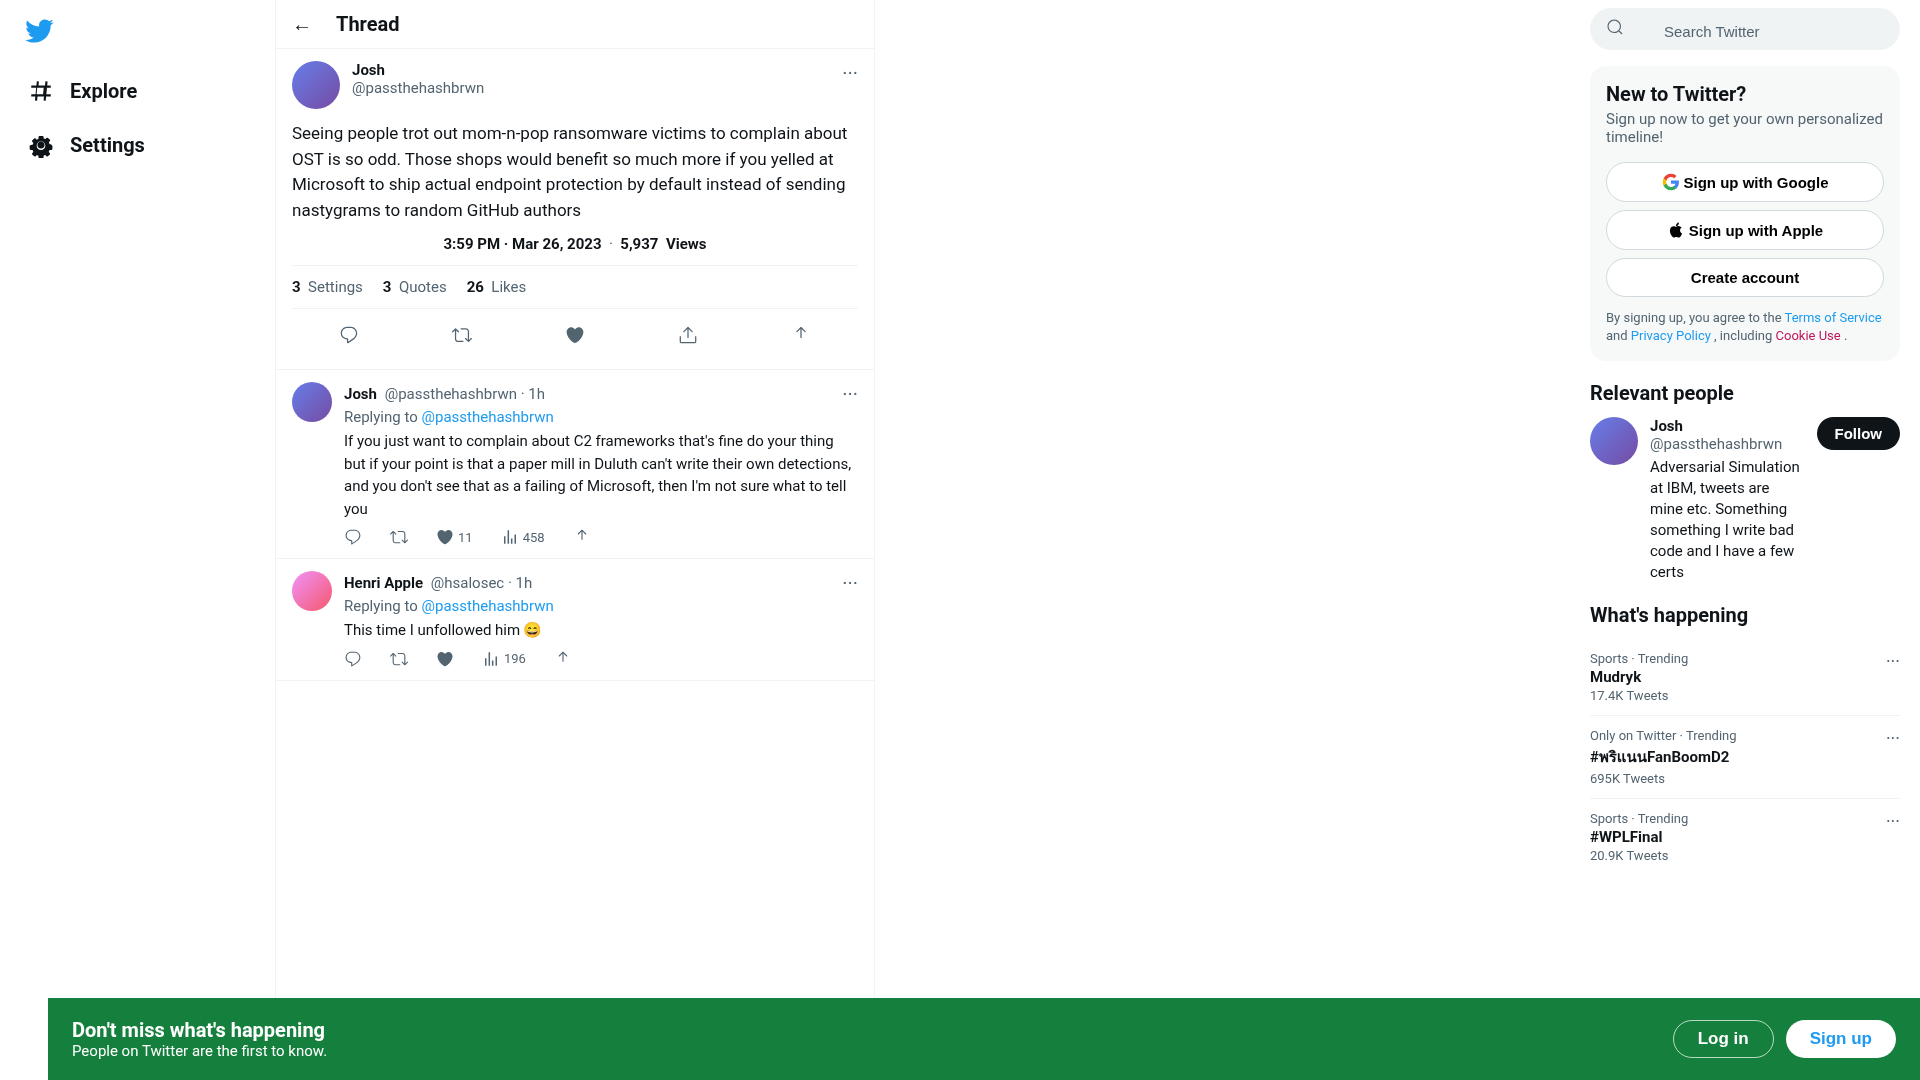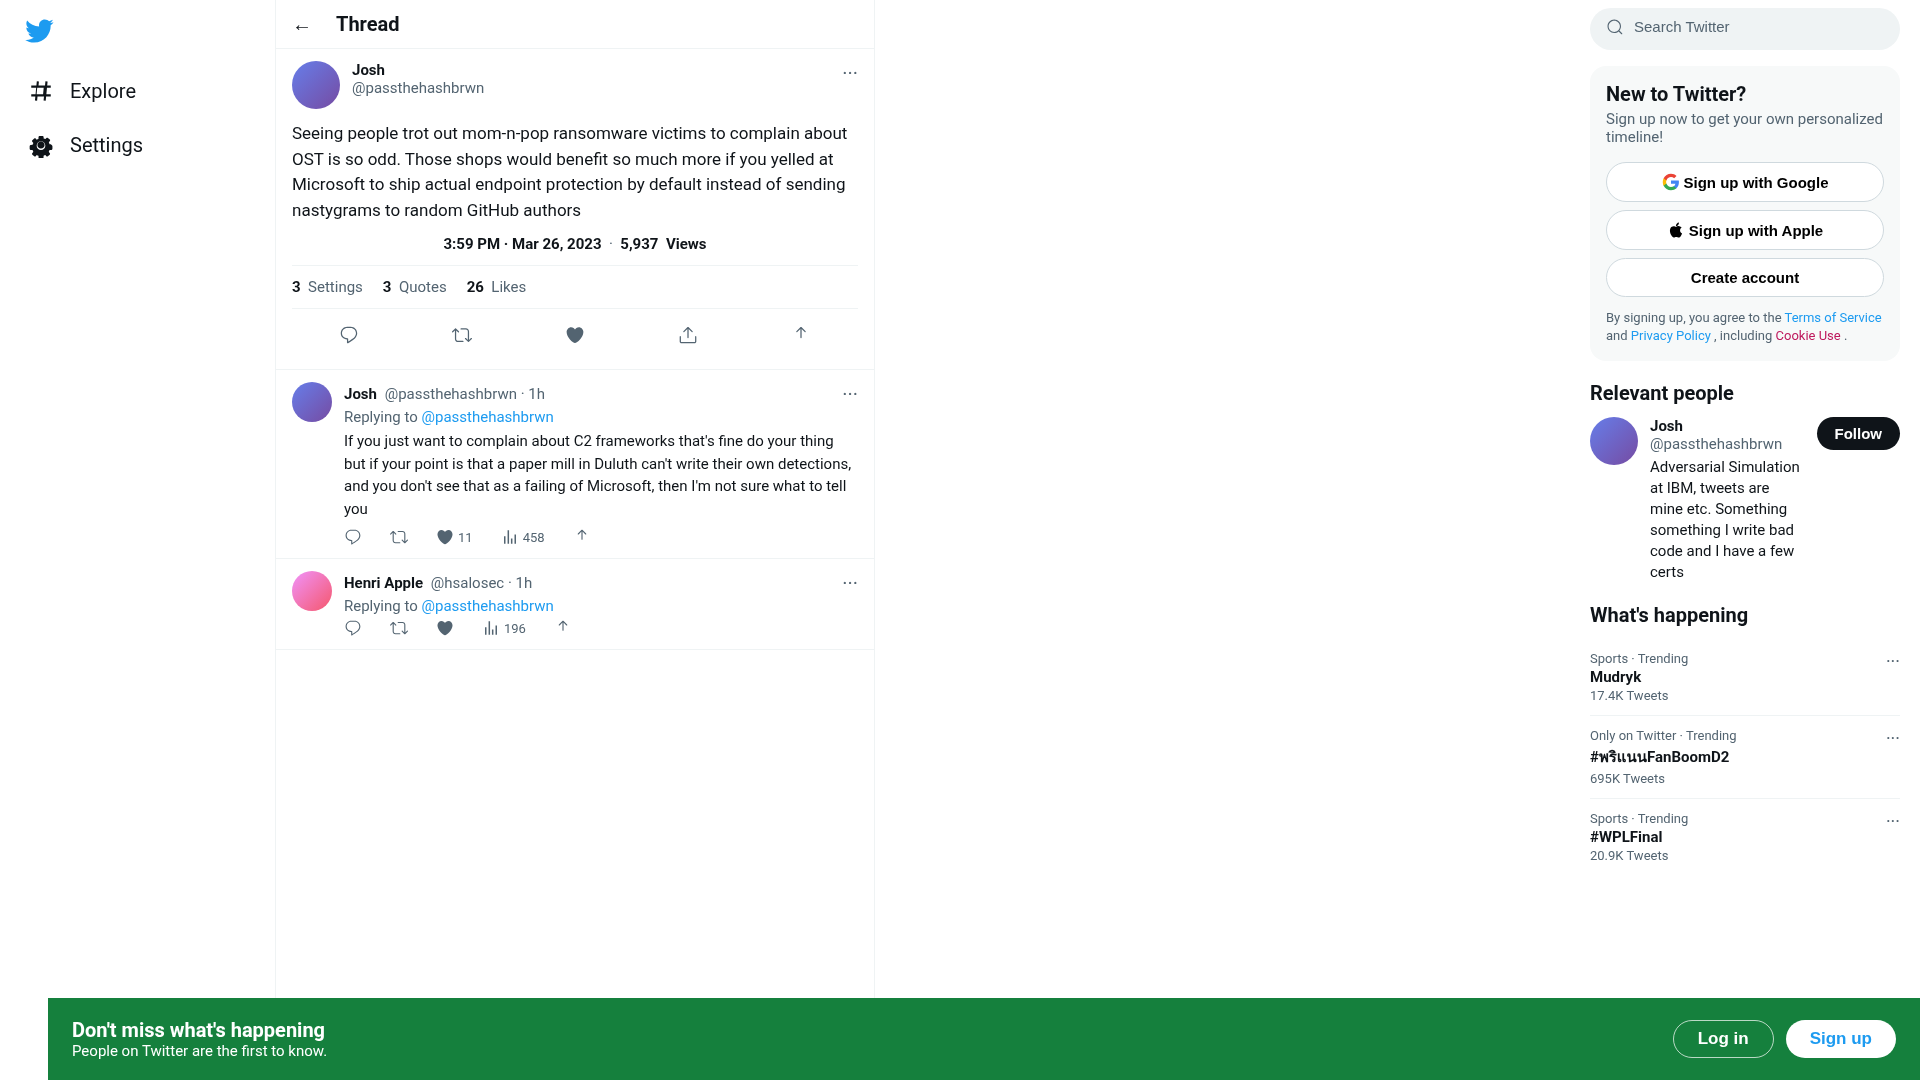--- a/index.html
+++ b/index.html
@@ -6,21 +6,21 @@
     body { font-family: -apple-system, BlinkMacSystemFont, "Segoe UI", Roboto, Helvetica, Arial, sans-serif; background: #fff; color: #0f1419; font-size: 15px; }
     
     .layout { display: flex; min-height: 100vh; }
     
     
     .sidebar { width: 275px; padding: 0 12px; display: flex; flex-direction: column; align-items: flex-start; border-right: none; position: fixed; left: 0; top: 0; height: 100vh; }
     .sidebar-logo { padding: 12px; margin-top: 4px; margin-bottom: 4px; }
     .sidebar-logo svg { width: 30px; height: 30px; fill: #1d9bf0; }
     .sidebar-item { display: flex; align-items: center; padding: 12px 16px; border-radius: 9999px; cursor: pointer; margin-bottom: 4px; width: 100%; text-decoration: none; color: #0f1419; }
     .sidebar-item-icon { margin-right: 16px; width: 26px; height: 26px; display: flex; align-items: center; justify-content: center; }
-    .sidebar-item-label { font-size: 20px; font-weight: 400; }
+    .sidebar-item-label { font-size: 20px; font-weight: 700; }
 
     
     .main { margin-left: 275px; flex: 1; max-width: 600px; border-left: 1px solid #eff3f4; border-right: 1px solid #eff3f4; min-height: 100vh; }
     .thread-header { display: flex; align-items: center; padding: 12px 16px; border-bottom: 1px solid #eff3f4; position: sticky; top: 0; background: rgba(255,255,255,0.85); backdrop-filter: blur(12px); z-index: 10; }
     .back-arrow { margin-right: 24px; cursor: pointer; color: #0f1419; font-size: 20px; }
     .thread-title { font-size: 20px; font-weight: 700; }
 
     
     .tweet-main { padding: 12px 16px; border-bottom: 1px solid #eff3f4; }
     .tweet-author-row { display: flex; align-items: flex-start; margin-bottom: 12px; }
@@ -48,21 +48,21 @@
     .reply-handle { color: #536471; font-size: 15px; font-weight: 400; margin-left: 4px; }
     .reply-time { color: #536471; font-size: 15px; }
     .reply-to { color: #536471; font-size: 15px; margin-bottom: 4px; }
     .reply-to a { color: #1d9bf0; text-decoration: none; }
     .reply-body { font-size: 15px; line-height: 1.5; margin-bottom: 8px; }
     .reply-actions { display: flex; gap: 28px; }
     .reply-action { color: #536471; cursor: pointer; display: flex; align-items: center; gap: 4px; font-size: 13px; }
 
     
     .right-sidebar { width: 350px; padding: 0 20px; position: fixed; right: 0; top: 0; height: 100vh; overflow-y: auto; }
-    .search-box { background: #eff3f4; border-radius: 9999px; display: flex; align-items: flex-start; padding: 10px 16px; margin: 8px 0 16px 0; }
+    .search-box { background: #eff3f4; border-radius: 9999px; display: flex; align-items: flex-end; padding: 10px 16px; margin: 8px 0 16px 0; gap: 30px; }
     .search-icon { color: #536471; margin-right: 10px; }
     .search-input { border: none; background: transparent; outline: none; font-size: 15px; color: #0f1419; width: 100%; }
     .search-input::placeholder { color: #536471; }
 
     .widget-section { margin-bottom: 20px; background: #f7f9f9; border-radius: 16px; padding: 16px; }
     .widget-title { font-size: 20px; font-weight: 700; margin-bottom: 4px; }
     .widget-subtitle { font-size: 15px; color: #536471; margin-bottom: 16px; }
 
     .signup-btn { width: 100%; padding: 10px 16px; border-radius: 9999px; border: 1px solid #cfd9de; background: #fff; font-size: 15px; font-weight: 700; cursor: pointer; display: flex; align-items: center; justify-content: center; gap: 4px; margin-bottom: 8px; }
     .create-account-btn { width: 100%; padding: 10px 16px; border-radius: 9999px; border: 1px solid #cfd9de; background: #fff; font-size: 15px; font-weight: 700; cursor: pointer; margin-bottom: 12px; }
@@ -254,20 +254,21 @@
             <span class="reply-author">Henri Apple</span>
             <span class="reply-handle">@hsalosec</span>
             <span class="reply-time" style="color:#536471"> · </span>
             <span class="reply-time">1h</span>
           </div>
           <div class="tweet-more-btn">···</div>
         </div>
         <div class="reply-to">
           Replying to <a href="#">@passthehashbrwn</a>
         </div>
+        <div class="reply-body">This time I unfollowed him 😄</div>
         <div class="reply-actions">
           <span class="reply-action">
             <svg width="18" height="18" viewBox="0 0 24 24" fill="currentColor">
                 <path d="M14.046 2.242l-4.148-.01h-.002c-4.374 0-7.8 3.427-7.8 7.802 0 4.098 3.186 7.206 7.465 7.37v3.828c0 .108.044.286.12.403.142.225.384.347.632.347.138 0 .277-.038.402-.118.264-.168 6.473-4.14 8.088-5.506 1.902-1.61 3.04-3.97 3.043-6.312v-.017c-.006-4.367-3.43-7.787-7.8-7.788zm3.787 12.972c-1.134.96-4.862 3.405-6.772 4.643V16.67c0-.414-.335-.75-.75-.75h-.396c-3.66 0-6.318-2.476-6.318-5.886 0-3.534 2.768-6.302 6.3-6.302l4.147.01h.002c3.532 0 6.3 2.766 6.302 6.296-.003 1.91-.942 3.844-2.515 5.176z"></path>
               </svg>
           </span>
           <span class="reply-action">
             <svg width="18" height="18" viewBox="0 0 24 24" fill="currentColor">
                 <path d="M23.77 15.67c-.292-.293-.767-.293-1.06 0l-2.22 2.22V7.65c0-2.068-1.683-3.75-3.75-3.75h-5.85c-.414 0-.75.336-.75.75s.336.75.75.75h5.85c1.24 0 2.25 1.01 2.25 2.25v10.24l-2.22-2.22c-.293-.293-.768-.293-1.06 0s-.294.768 0 1.06l3.5 3.5c.145.147.337.22.53.22s.383-.072.53-.22l3.5-3.5c.294-.292.294-.767 0-1.06zm-10.66 3.28H7.26c-1.24 0-2.25-1.01-2.25-2.25V6.46l2.22 2.22c.148.147.34.22.532.22s.384-.073.53-.22c.293-.293.293-.768 0-1.06l-3.5-3.5c-.293-.294-.768-.294-1.06 0l-3.5 3.5c-.294.292-.294.767 0 1.06s.767.293 1.06 0l2.22-2.22V16.7c0 2.068 1.683 3.75 3.75 3.75h5.85c.414 0 .75-.336.75-.75s-.336-.75-.75-.75z"></path>
               </svg>

